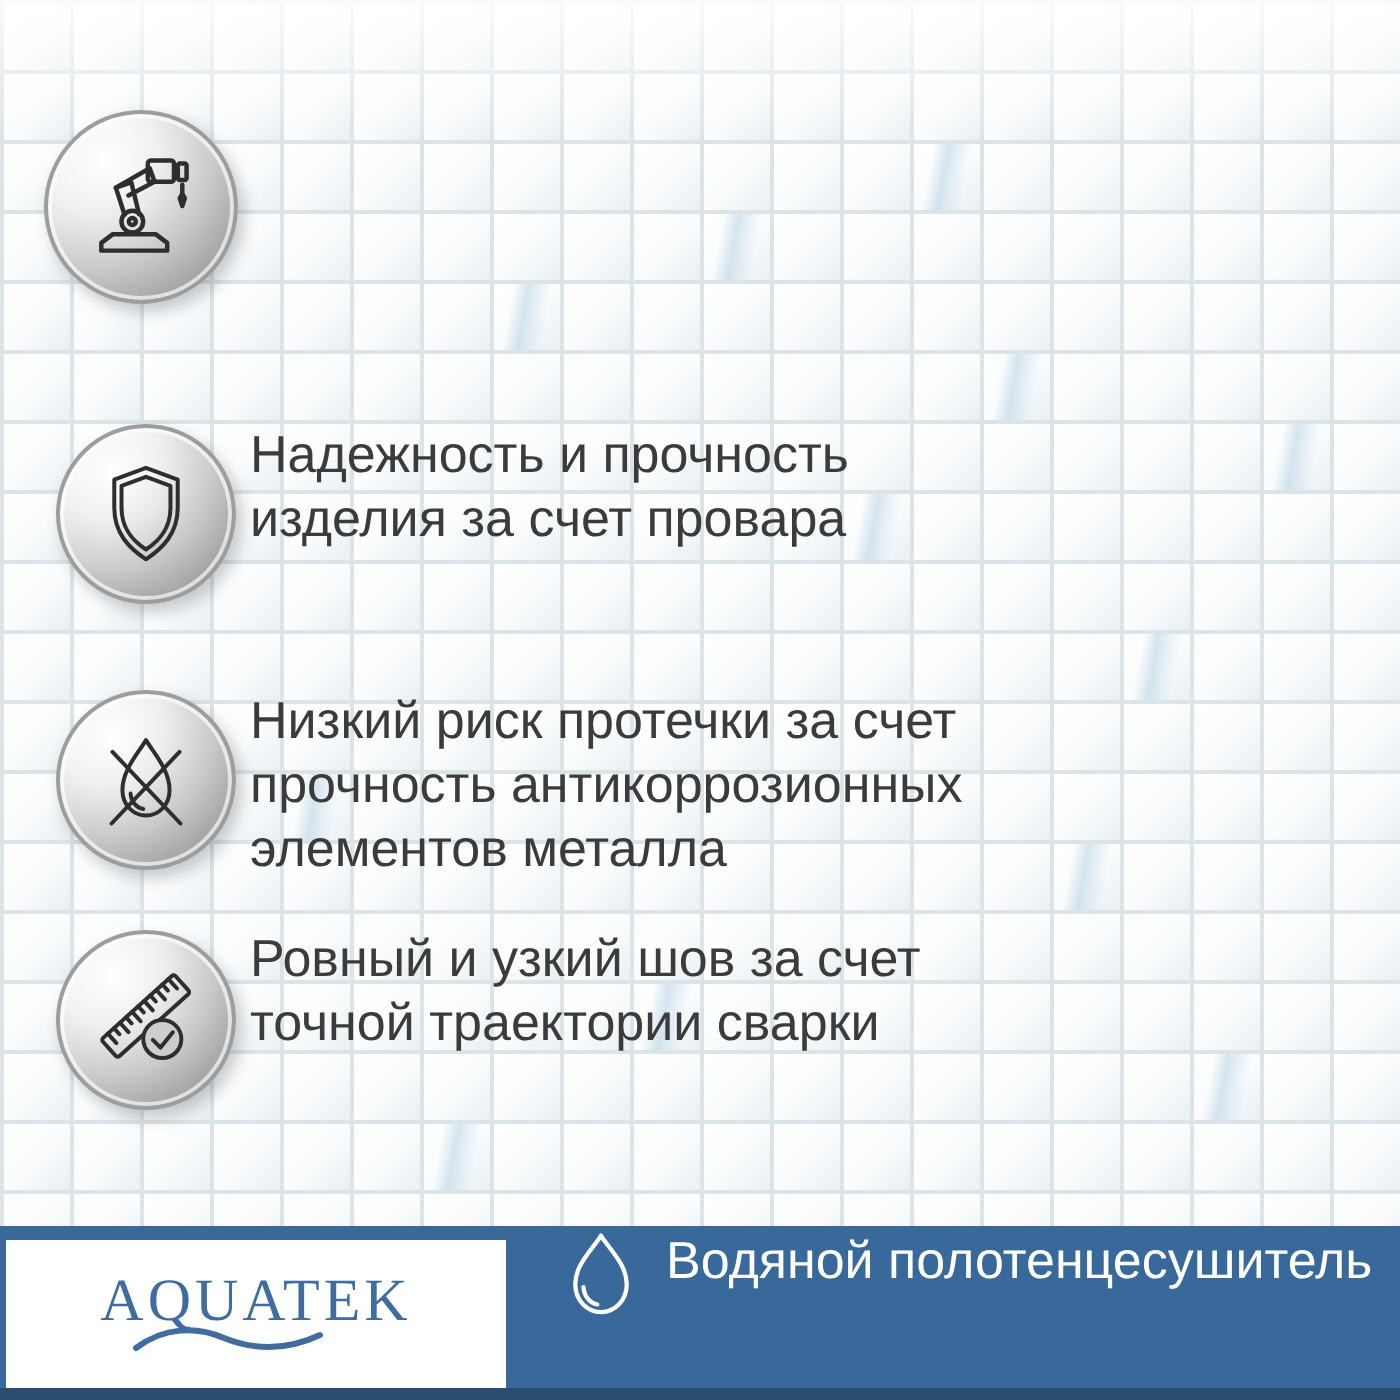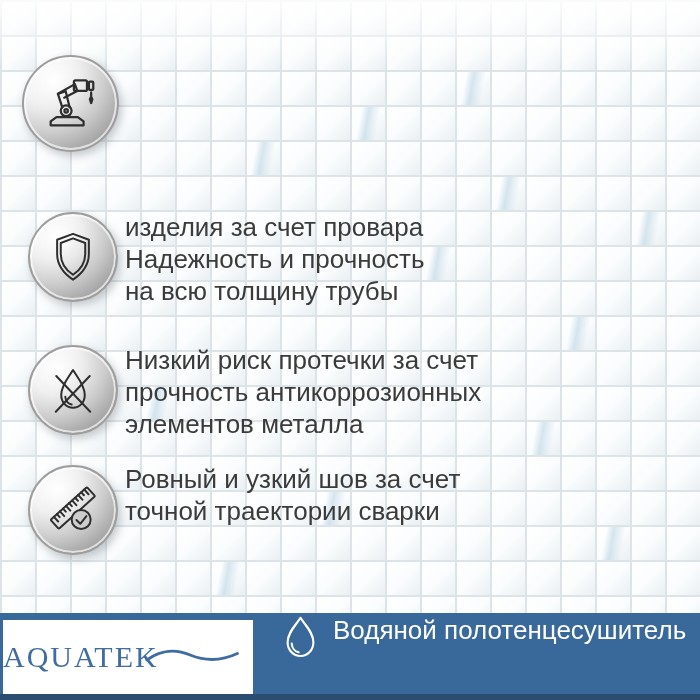--- a/index.html
+++ b/index.html
@@ -55,21 +55,21 @@
     position:absolute;left:0;right:0;top:613px;bottom:0;
     background:#39689b;
   }
   .footer-strip{
     position:absolute;left:0;right:0;bottom:0;height:6px;
     background:#2b4d70;
   }
   .logo-box{
     position:absolute;left:3px;top:7px;width:250px;height:74px;
     background:#ffffff;
-    display:flex;flex-direction:row;align-items:center;justify-content:center;
+    display:flex;flex-direction:column;align-items:center;justify-content:center;
   }
   .logo-text{
     font-family:"Liberation Serif",serif;
     font-size:30px;letter-spacing:2px;color:#3f6da0;
     line-height:28px;
   }
   .logo-wave{margin-top:-3px;transform:translateX(-14px);}
   .footer-right{
     position:absolute;left:282px;top:2px;height:79px;
     display:flex;gap:14px;
@@ -109,23 +109,22 @@
     </svg>
   </div>
 
   <div class="badge feature-badge b1">
     <svg width="58" height="58" viewBox="0 0 64 64" fill="none" stroke="#2e2e2e" stroke-width="2.2" stroke-linejoin="round">
       <path d="M32 6.5 L49.5 13 L49.5 28.5 C49.5 43 41 51 32 57 C23 51 14.5 43 14.5 28.5 L14.5 13 Z"></path>
       <path d="M32 11.5 L45.5 16.5 L45.5 28.5 C45.5 40.5 39 47 32 51.6 C25 47 18.5 40.5 18.5 28.5 L18.5 16.5 Z"></path>
     </svg>
   </div>
   <div class="feature-text t1">
+    <div>Надежность и прочность</div>
     <div>изделия за счет провара</div>
-    <div>Надежность и прочность</div>
-    <div>на всю толщину трубы</div>
   </div>
 
   <div class="badge feature-badge b2">
     <svg width="58" height="58" viewBox="0 0 64 64" fill="none" stroke="#2e2e2e" stroke-width="2.2" stroke-linecap="round">
       <path d="M32 10 C36.5 17.5 45 26.5 45 37.5 C45 45.6 39.2 51.6 32 51.6 C24.8 51.6 19 45.6 19 37.5 C19 26.5 27.5 17.5 32 10 Z" stroke-linejoin="round"></path>
       <path d="M23.5 39.5 C23.8 44.3 27 47.4 30.5 48"></path>
       <path d="M13.5 16.5 L51 56"></path>
       <path d="M50.5 16.5 L13 56"></path>
     </svg>
   </div>

